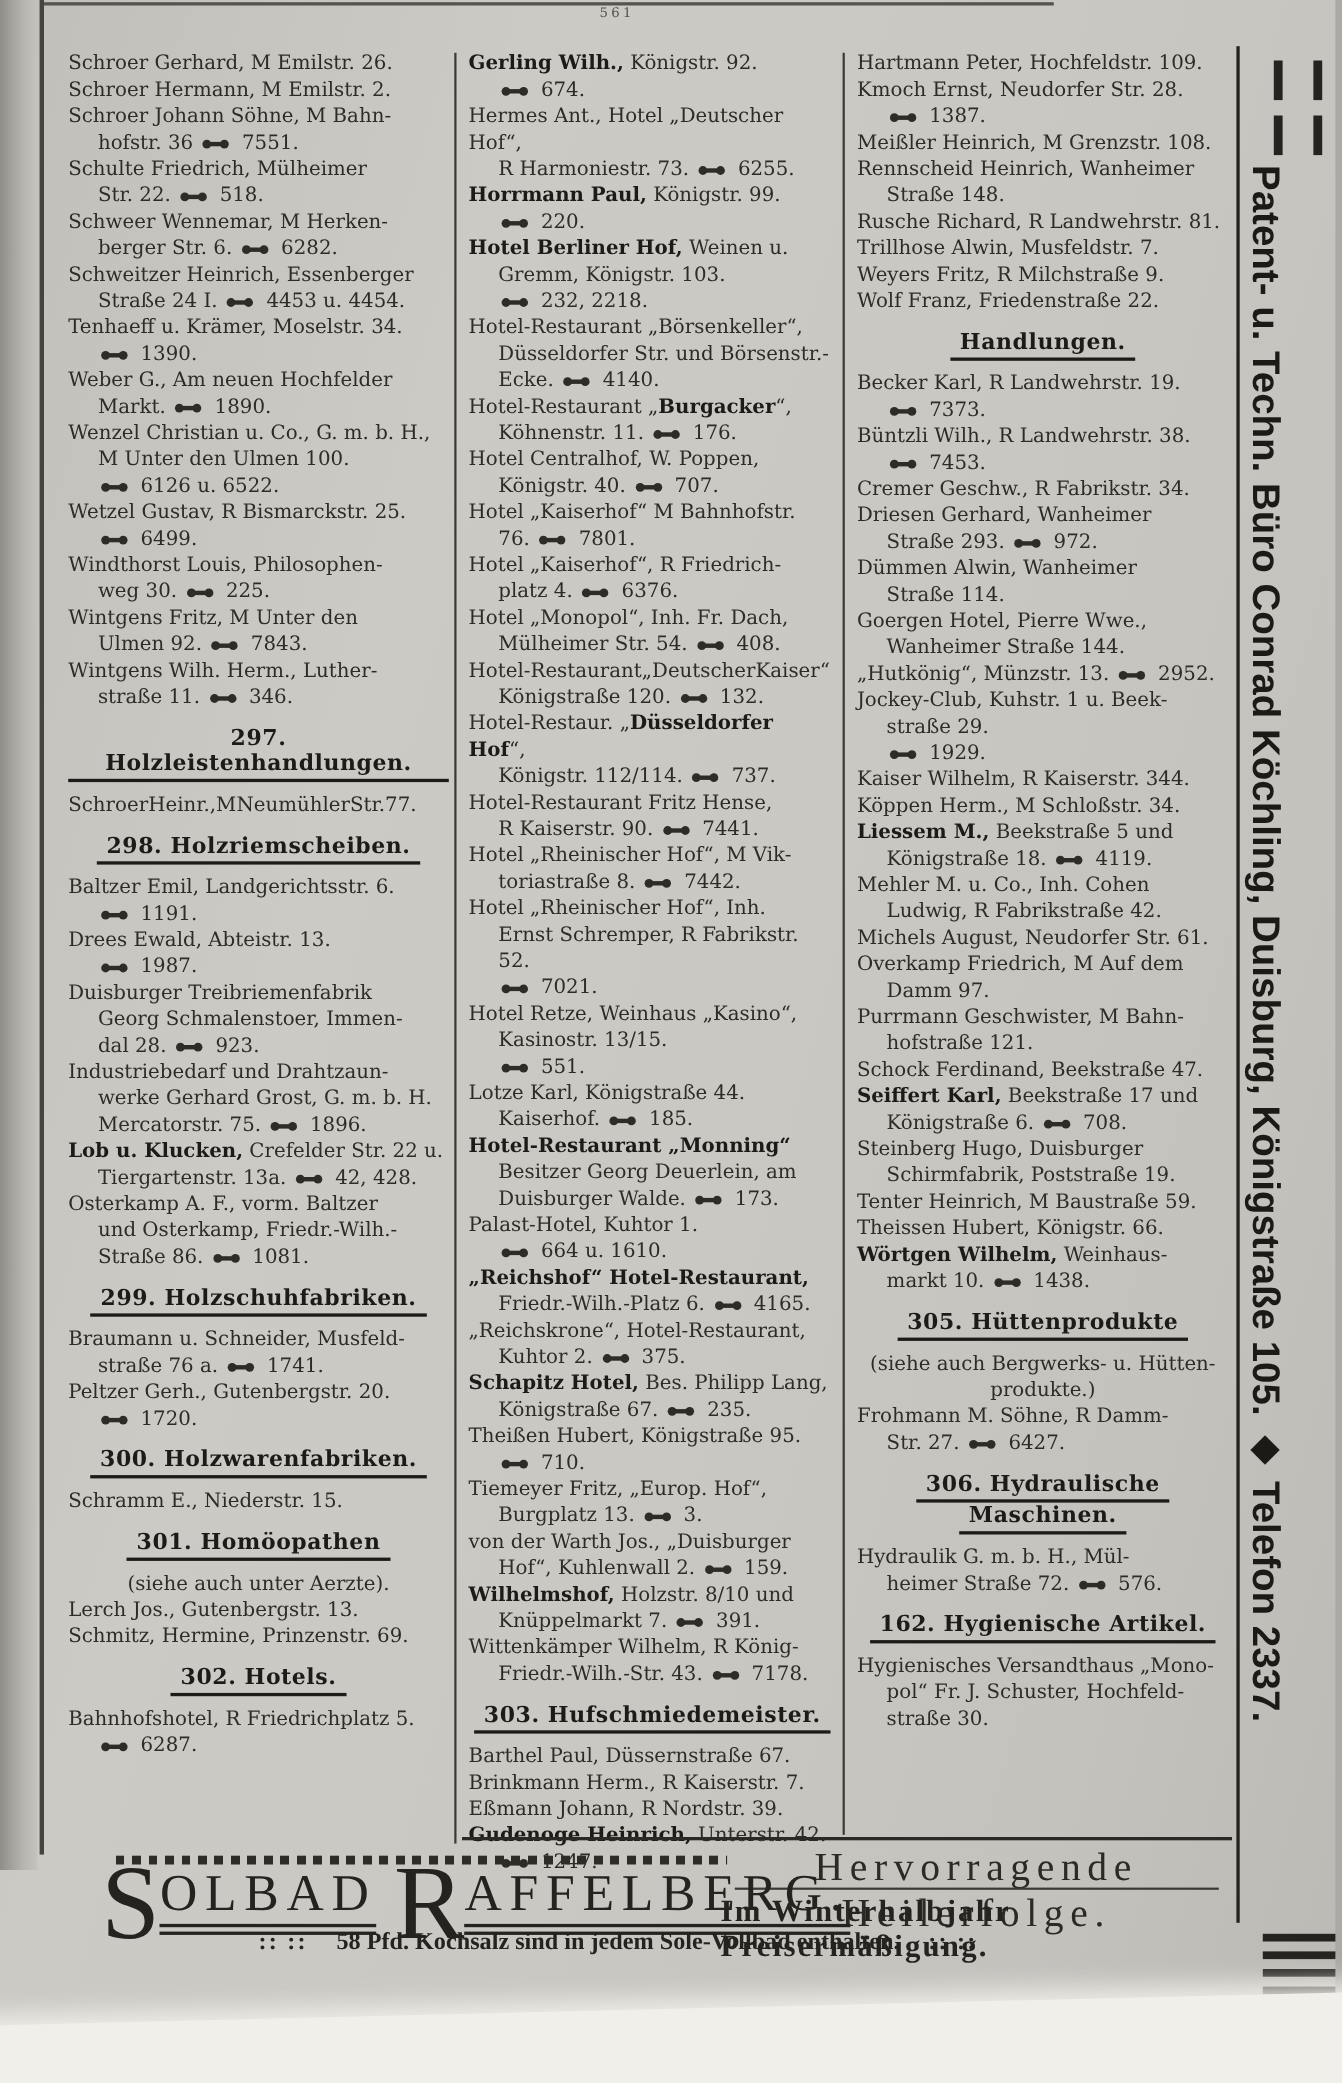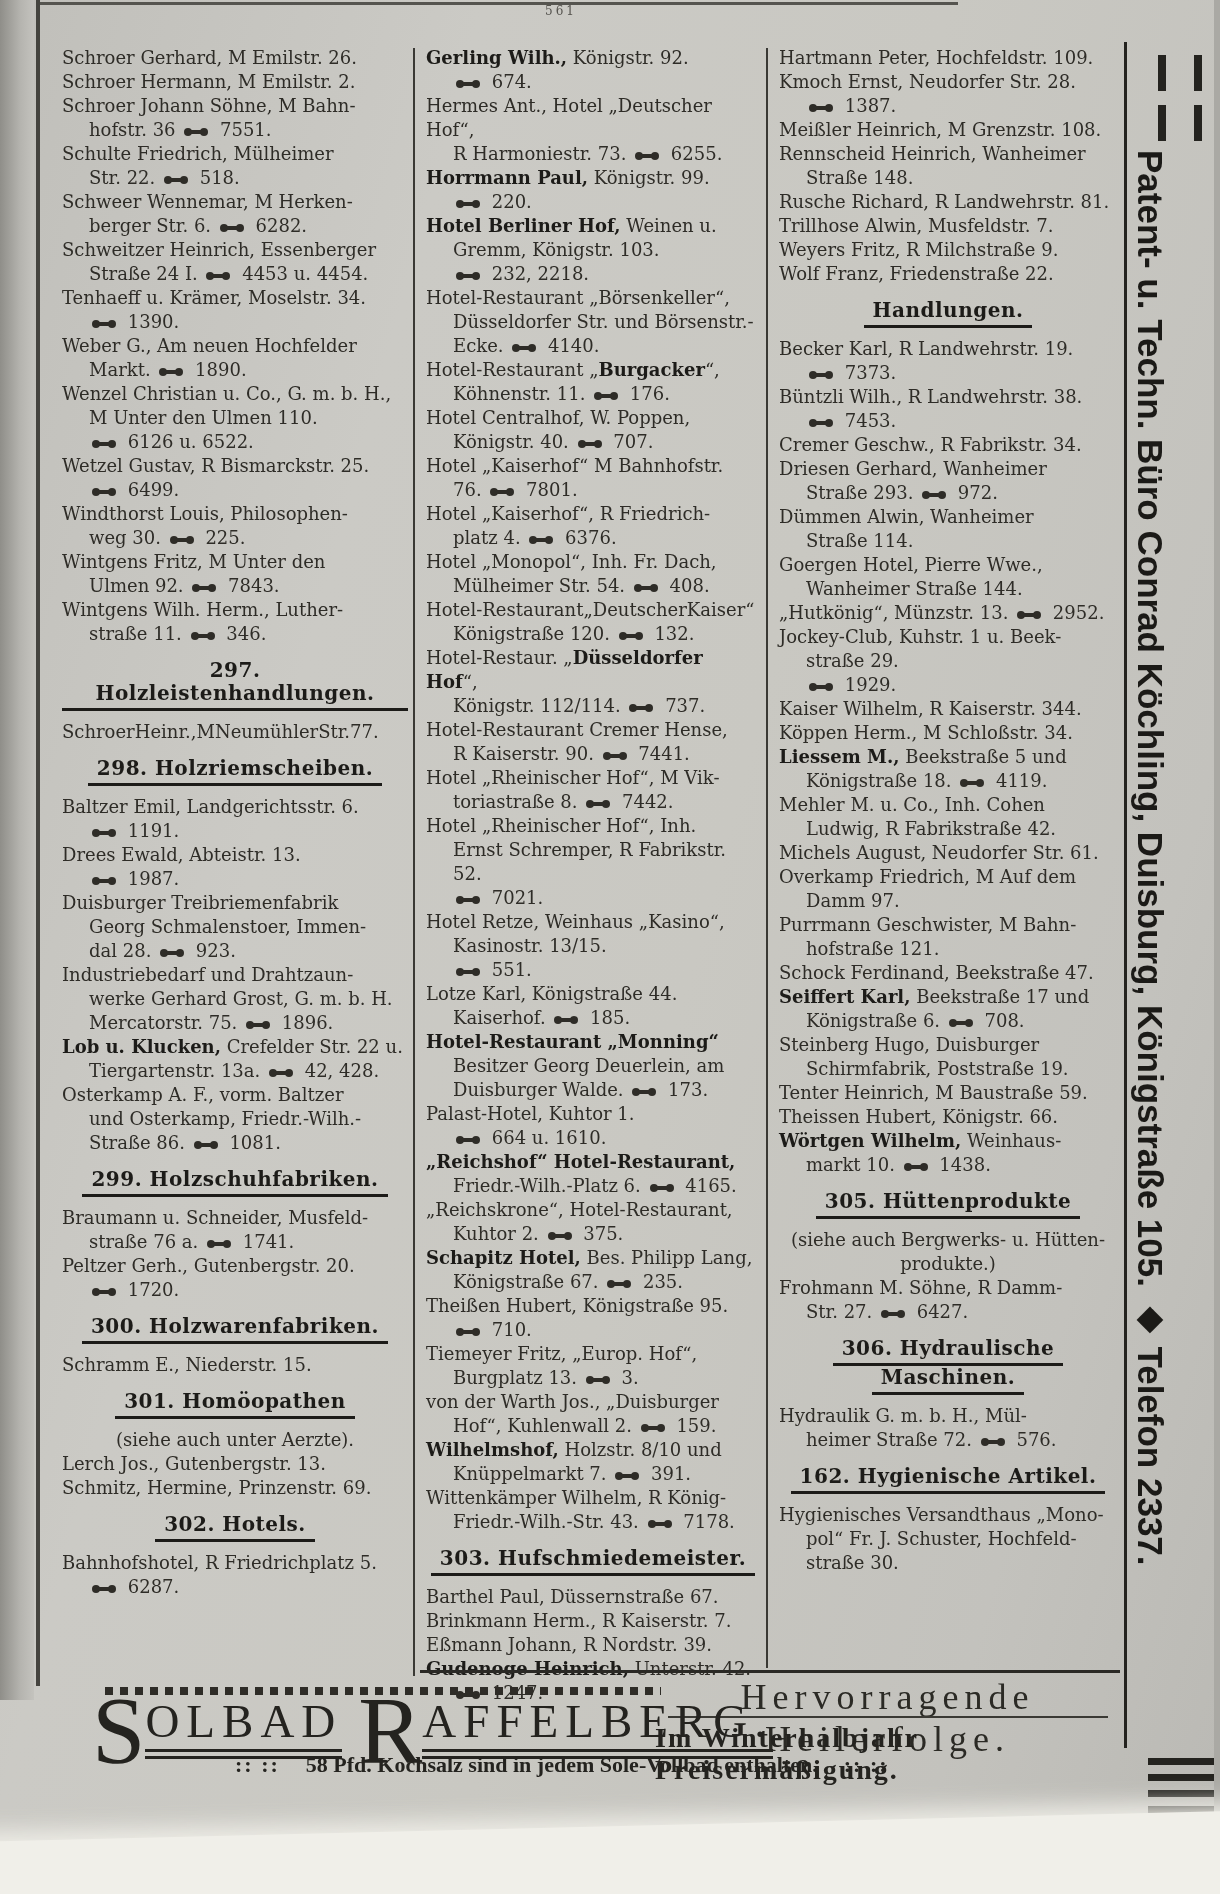--- a/index.html
+++ b/index.html
@@ -115,21 +115,21 @@
       <div class="entry">
         <div class="line">Tenhaeff u. Krämer, Moselstr. 34.</div>
         <div class="line cont"><span class="tel"></span> 1390.</div>
       </div>
       <div class="entry">
         <div class="line">Weber G., Am neuen Hochfelder</div>
         <div class="line cont">Markt. <span class="tel"></span> 1890.</div>
       </div>
       <div class="entry">
         <div class="line">Wenzel Christian u. Co., G. m. b. H.,</div>
-        <div class="line cont">M Unter den Ulmen 110.</div>
+        <div class="line cont">M Unter den Ulmen 100.</div>
         <div class="line cont"><span class="tel"></span> 6126 u. 6522.</div>
       </div>
       <div class="entry">
         <div class="line">Wetzel Gustav, R Bismarckstr. 25.</div>
         <div class="line cont"><span class="tel"></span> 6499.</div>
       </div>
       <div class="entry">
         <div class="line">Windthorst Louis, Philosophen-</div>
         <div class="line cont">weg 30. <span class="tel"></span> 225.</div>
       </div>
@@ -260,21 +260,21 @@
       </div>
       <div class="entry">
         <div class="line">Hotel-Restaurant„DeutscherKaiser“</div>
         <div class="line cont">Königstraße 120. <span class="tel"></span> 132.</div>
       </div>
       <div class="entry">
         <div class="line">Hotel-Restaur. „<b>Düsseldorfer Hof</b>“,</div>
         <div class="line cont">Königstr. 112/114. <span class="tel"></span> 737.</div>
       </div>
       <div class="entry">
-        <div class="line">Hotel-Restaurant Cremer Hense,</div>
+        <div class="line">Hotel-Restaurant Fritz Hense,</div>
         <div class="line cont">R Kaiserstr. 90. <span class="tel"></span> 7441.</div>
       </div>
       <div class="entry">
         <div class="line">Hotel „Rheinischer Hof“, M Vik-</div>
         <div class="line cont">toriastraße 8. <span class="tel"></span> 7442.</div>
       </div>
       <div class="entry">
         <div class="line">Hotel „Rheinischer Hof“, Inh.</div>
         <div class="line cont">Ernst Schremper, R Fabrikstr. 52.</div>
         <div class="line cont"><span class="tel"></span> 7021.</div>

